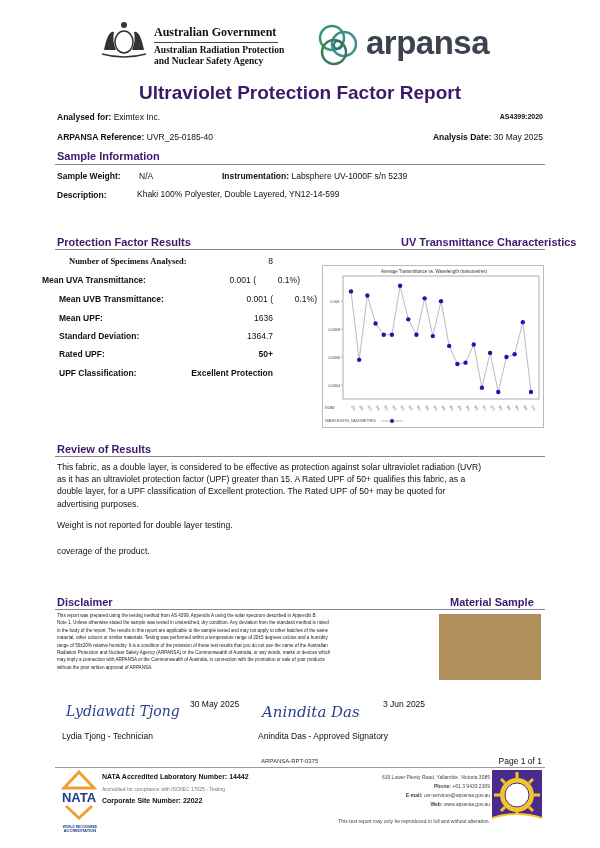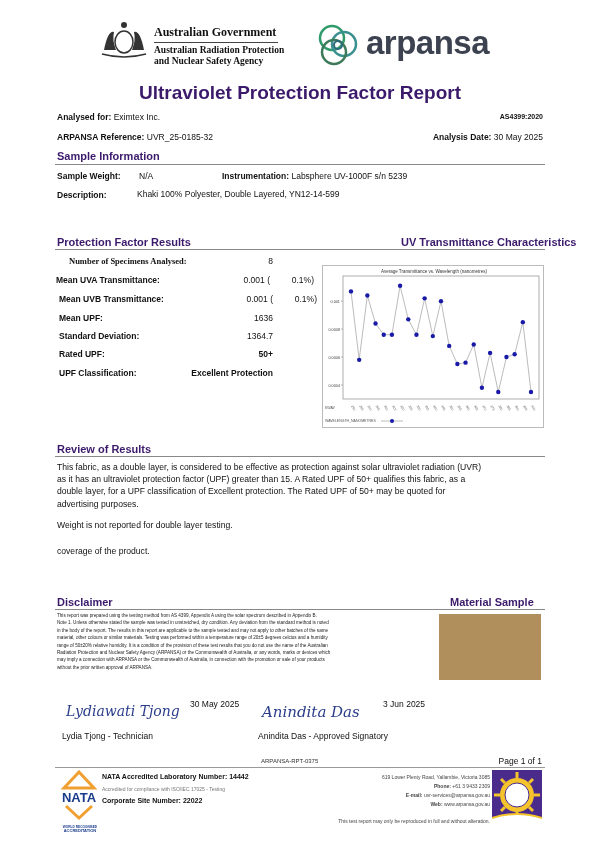--- a/index.html
+++ b/index.html
@@ -47,21 +47,21 @@
 
 <div class="abs" style="left:0;top:82px;width:600px;text-align:center;font-size:19px;font-weight:bold;color:#3b1a6b;">Ultraviolet Protection Factor Report</div>
 
 <div class="abs val" style="left:57px;top:112px;">
   <span class="lbl">Analysed for:</span>
   <span>Eximtex Inc.</span>
 </div>
 <div class="abs" style="right:57px;top:113px;font-size:7px;font-weight:bold;">AS4399:2020</div>
 <div class="abs val" style="left:57px;top:132px;">
   <span class="lbl">ARPANSA Reference:</span>
-  <span>UVR_25-0185-32</span>
+  <span>UVR_25-0185-40</span>
 </div>
 <div class="abs val" style="right:57px;top:132px;">
   <span class="lbl">Analysis Date:</span>
   <span>30 May 2025</span>
 </div>
 
 <div class="abs hdr" style="left:57px;top:150px;">Sample Information</div>
 <div class="rule" style="left:55px;top:164px;width:490px;"></div>
 <div class="abs lbl" style="left:57px;top:171px;">Sample Weight:</div>
 <div class="abs val" style="left:139px;top:171px;">N/A</div>
@@ -75,21 +75,21 @@
 <div class="abs hdr" style="left:57px;top:236px;">Protection Factor Results</div>
 <div class="rule" style="left:55px;top:249px;width:490px;"></div>
 <div class="abs hdr" style="left:357px;top:236px;margin-left:44px;">UV Transmittance Characteristics</div>
 
 <div id="results-rows">
     <div class="abs" style="left: 57px; top: 256px; width: 260px; height: 12px;">
       <span class="lbl abs" style="left: 12px; top: 0px; font-family: Liberation Serif, serif;">Number of Specimens Analysed:</span>
       <span class="val abs" style="right: 44px; top: 0px; text-align: right;">8</span>
       <span class="val abs" style="right: 0px; top: 0px;"></span>
     </div>
-    <div class="abs" style="left: 54px; top: 275px; width: 260px; height: 12px;">
+    <div class="abs" style="left: 40px; top: 275px; width: 260px; height: 12px;">
       <span class="lbl abs" style="left: 2px; top: 0px;">Mean UVA Transmittance:</span>
       <span class="val abs" style="right: 44px; top: 0px; text-align: right;">0.001 (</span>
       <span class="val abs" style="right: 0px; top: 0px;">0.1%)</span>
     </div>
     <div class="abs" style="left: 57px; top: 294px; width: 260px; height: 12px;">
       <span class="lbl abs" style="left: 2px; top: 0px;">Mean UVB Transmittance:</span>
       <span class="val abs" style="right: 44px; top: 0px; text-align: right;">0.001 (</span>
       <span class="val abs" style="right: 0px; top: 0px;">0.1%)</span>
     </div>
     <div class="abs" style="left: 57px; top: 313px; width: 260px; height: 12px;">

